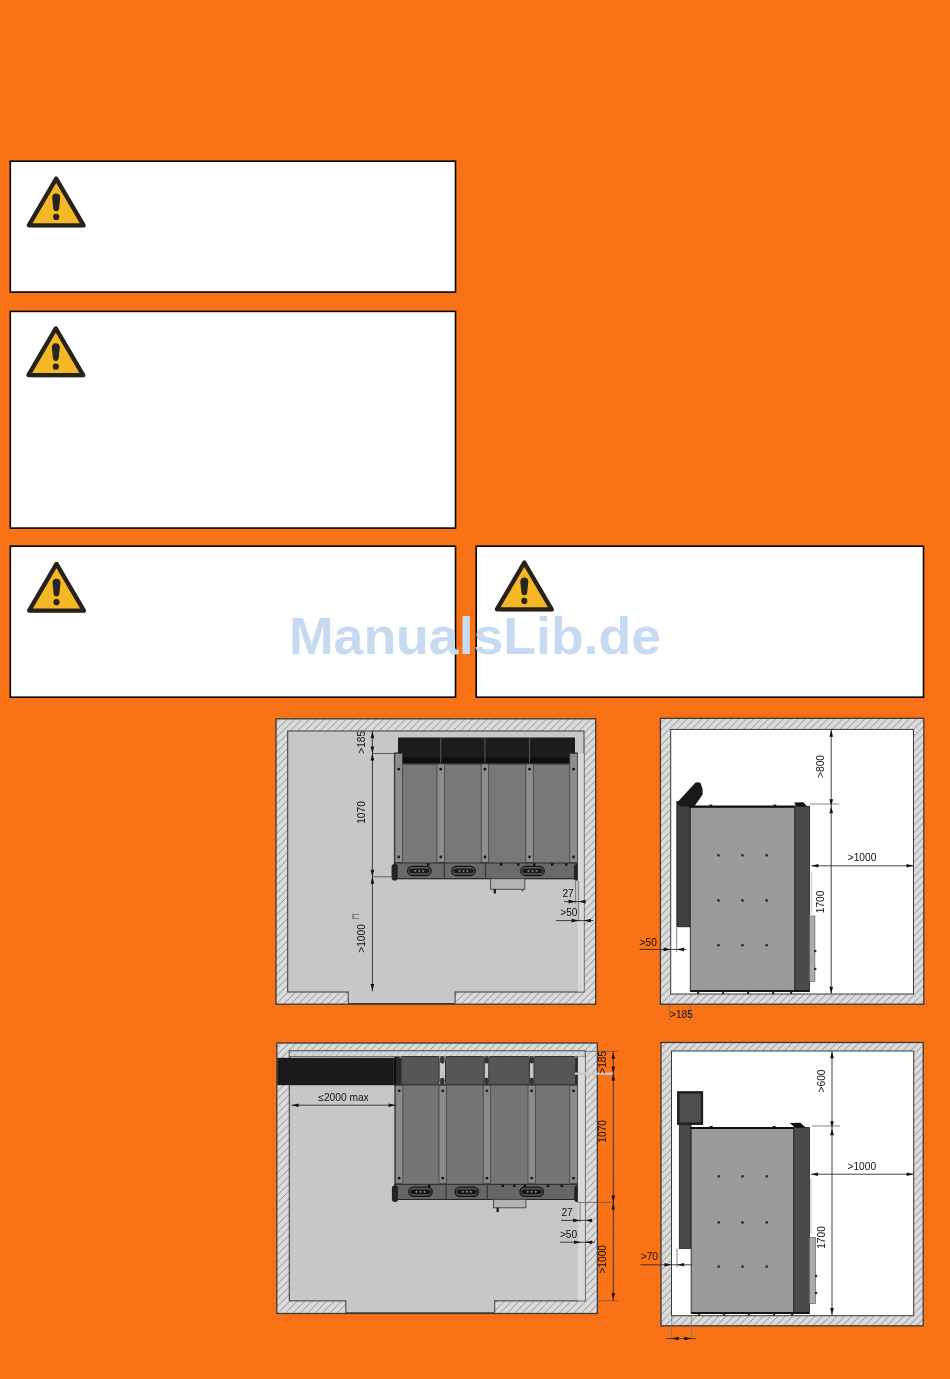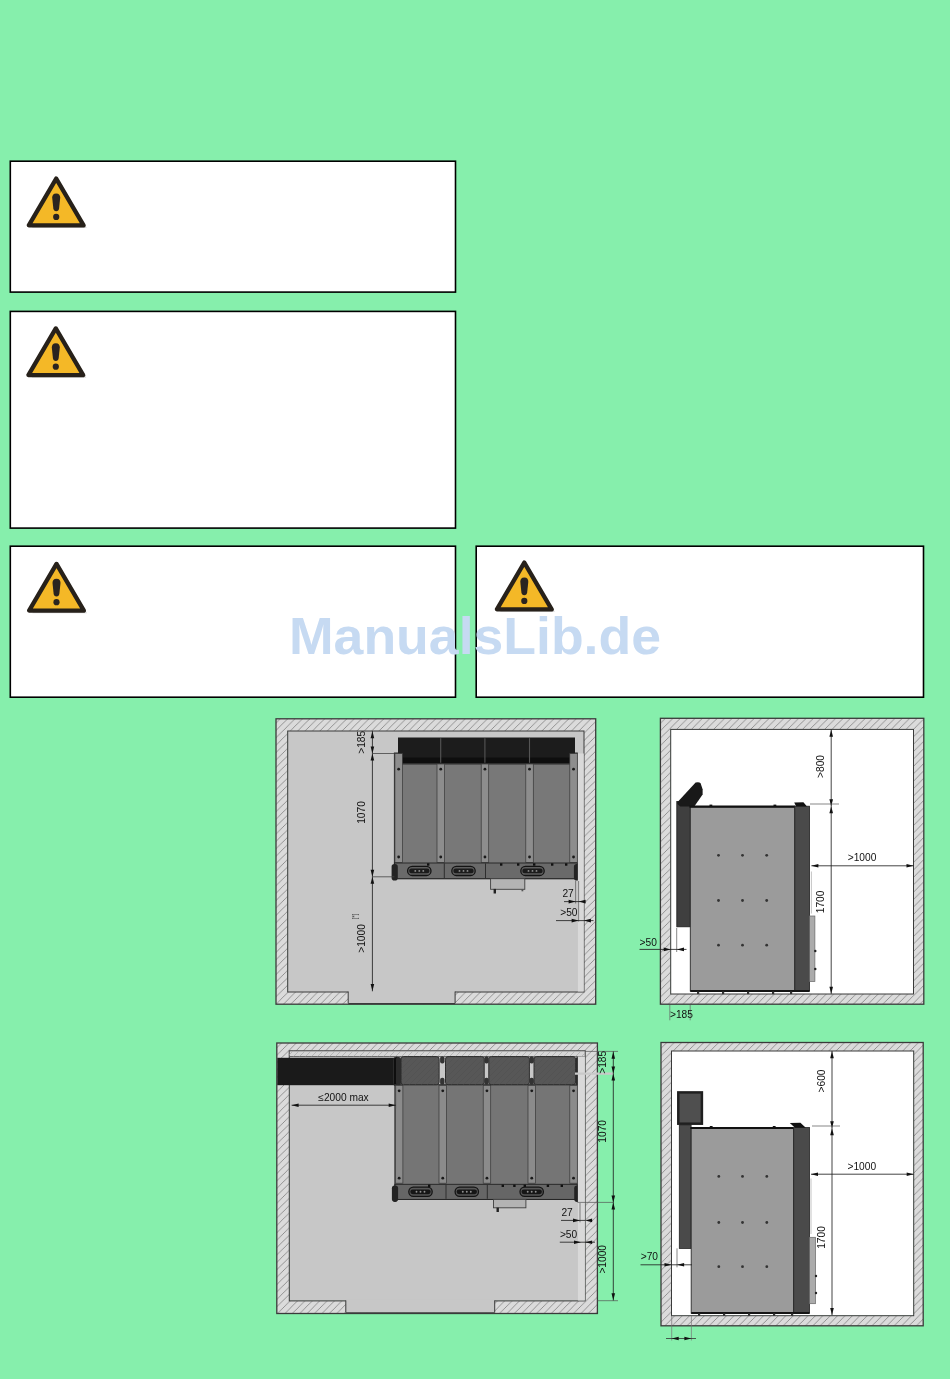--- a/index.html
+++ b/index.html
@@ -1,16 +1,16 @@
 <!DOCTYPE html>
 <html><head>
 <meta charset="utf-8">
 <style>
   html,body { margin:0; padding:0; background:#fff; }
-  #page { position:relative; width:950px; height:1379px; background:#86efac;
+  #page { position:relative; width:950px; height:1379px; background:#f97316;
           font-family:"Liberation Sans", sans-serif; overflow:hidden; }
   svg { display:block; }
   svg text { font-family:"Liberation Sans", sans-serif; }
 </style>
 </head>
 <body>
 <div id="page">
 <svg width="950" height="1379" viewBox="0 0 950 1379" xmlns="http://www.w3.org/2000/svg">
 <defs>
 <pattern id="hat" width="7.4" height="7.4" patternUnits="userSpaceOnUse">

